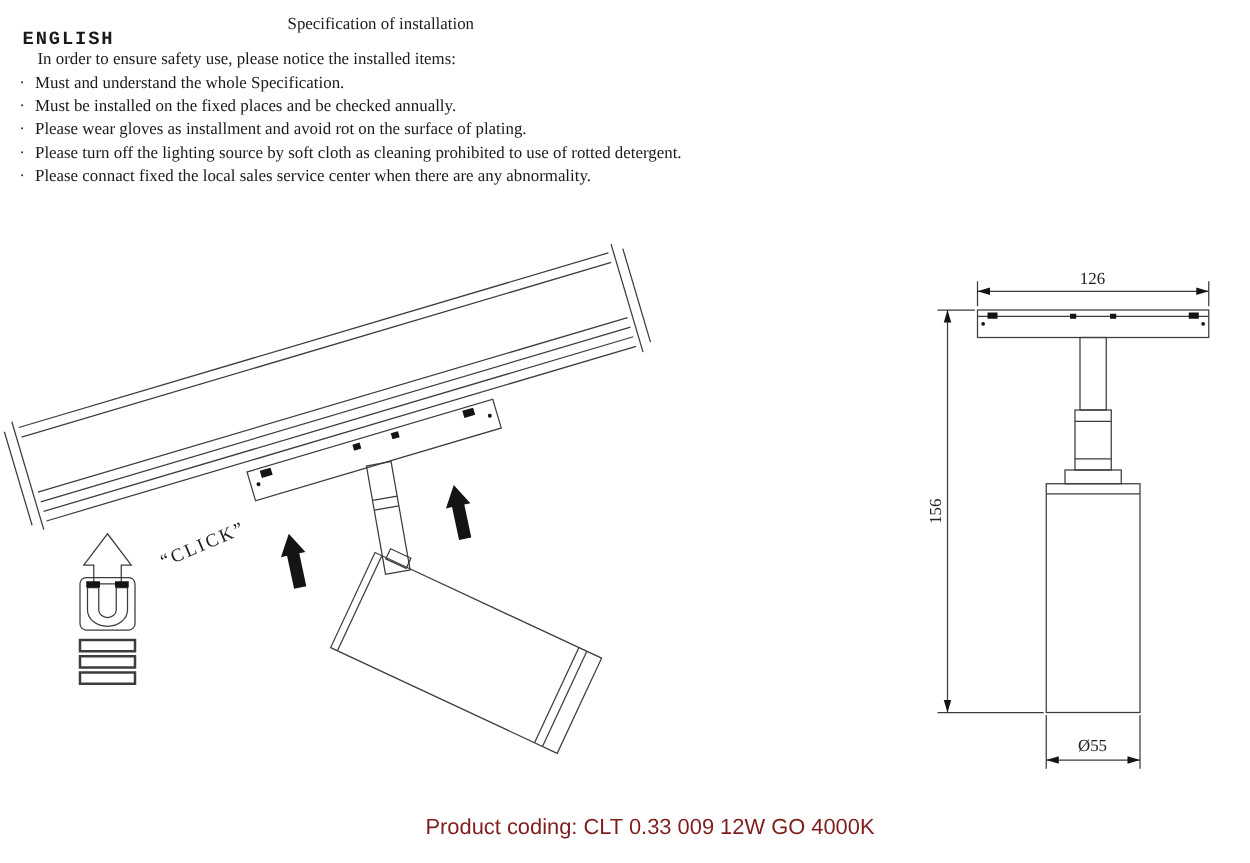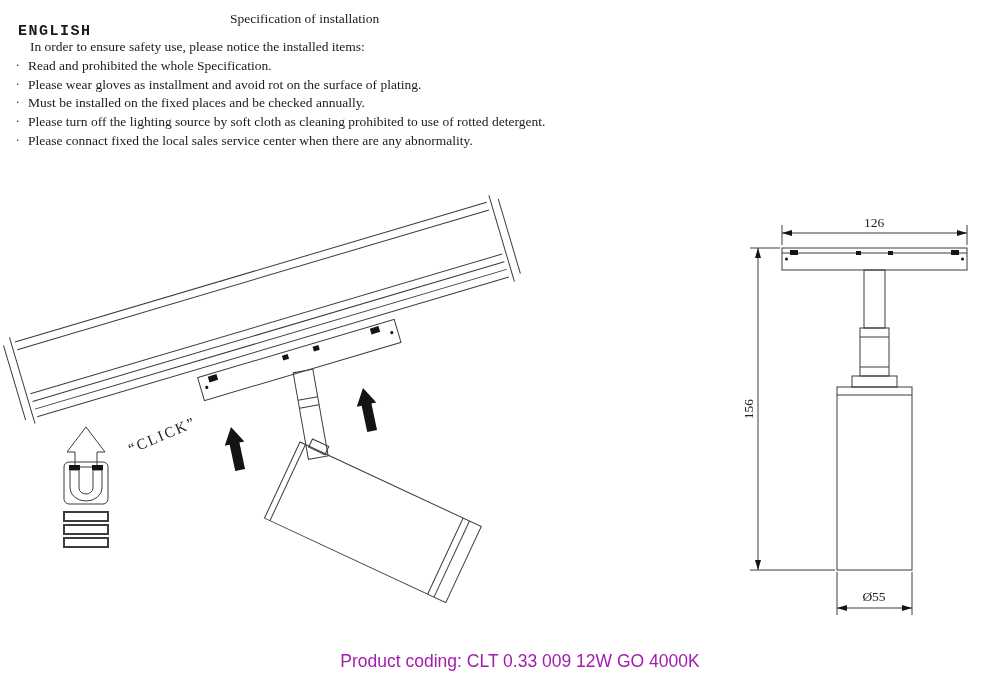--- a/index.html
+++ b/index.html
@@ -14,35 +14,35 @@
   .inst-item::before{content:".";position:absolute;left:2px;top:-4px;color:#333;}
   .diagram{position:absolute;}
   .left-diagram{left:0;top:190px;}
   .right-diagram{left:740px;top:215px;}
   svg{display:block;}
   .stroke{stroke:#3c3c3c;fill:none;stroke-width:1;}
   .filldark{fill:#141414;stroke:none;}
   .dimtext{font-family:"Liberation Serif",serif;font-size:13.5px;fill:#222;}
   .clicktext{font-family:"Liberation Serif",serif;font-size:15px;fill:#222;letter-spacing:2px;}
   .product-coding{position:absolute;left:40px;width:960px;top:651px;text-align:center;
-        font-family:"Liberation Sans",sans-serif;font-size:17.5px;color:#a21caf;}
+        font-family:"Liberation Sans",sans-serif;font-size:17.5px;color:#7f1d1d;}
 </style>
 </head>
 <body>
 
 <div class="page">
 
   <div class="lang">ENGLISH</div>
   <div class="title">Specification of installation</div>
 
   <div class="instructions">
     <div class="intro">In order to ensure safety use, please notice the installed items:</div>
-    <div class="inst-item"><span>Read and prohibited the whole Specification.</span></div>
+    <div class="inst-item"><span>Must and understand the whole Specification.</span></div>
+    <div class="inst-item"><span>Must be installed on the fixed places and be checked annually.</span></div>
     <div class="inst-item"><span>Please wear gloves as installment and avoid rot on the surface of plating.</span></div>
-    <div class="inst-item"><span>Must be installed on the fixed places and be checked annually.</span></div>
     <div class="inst-item"><span>Please turn off the lighting source by soft cloth as cleaning prohibited to use of rotted detergent.</span></div>
     <div class="inst-item"><span>Please connact fixed the local sales service center when there are any abnormality.</span></div>
   </div>
 
   <div class="diagram left-diagram">
     <svg width="540" height="440" viewBox="0 0 540 440">
 
       <g transform="translate(15,152) rotate(-16.5)" class="stroke">
         <line x1="0" y1="0" x2="492" y2="0"></line>
         <line x1="0" y1="8" x2="492" y2="8"></line>

